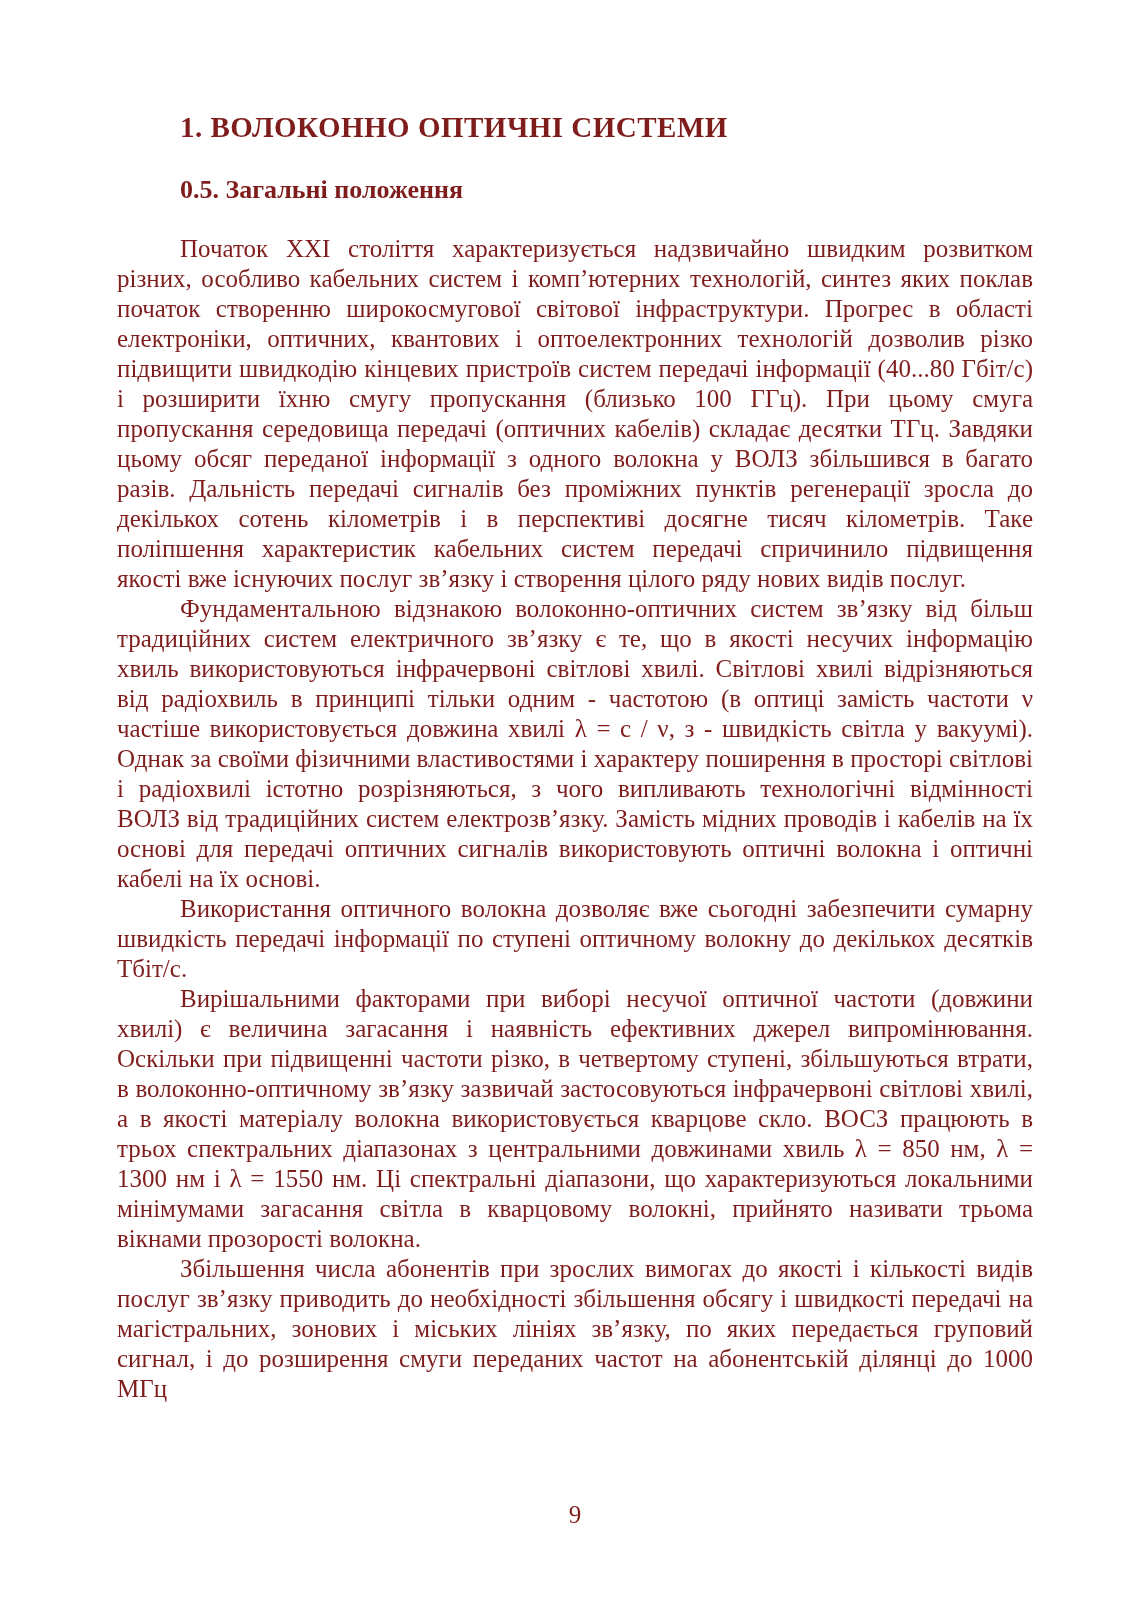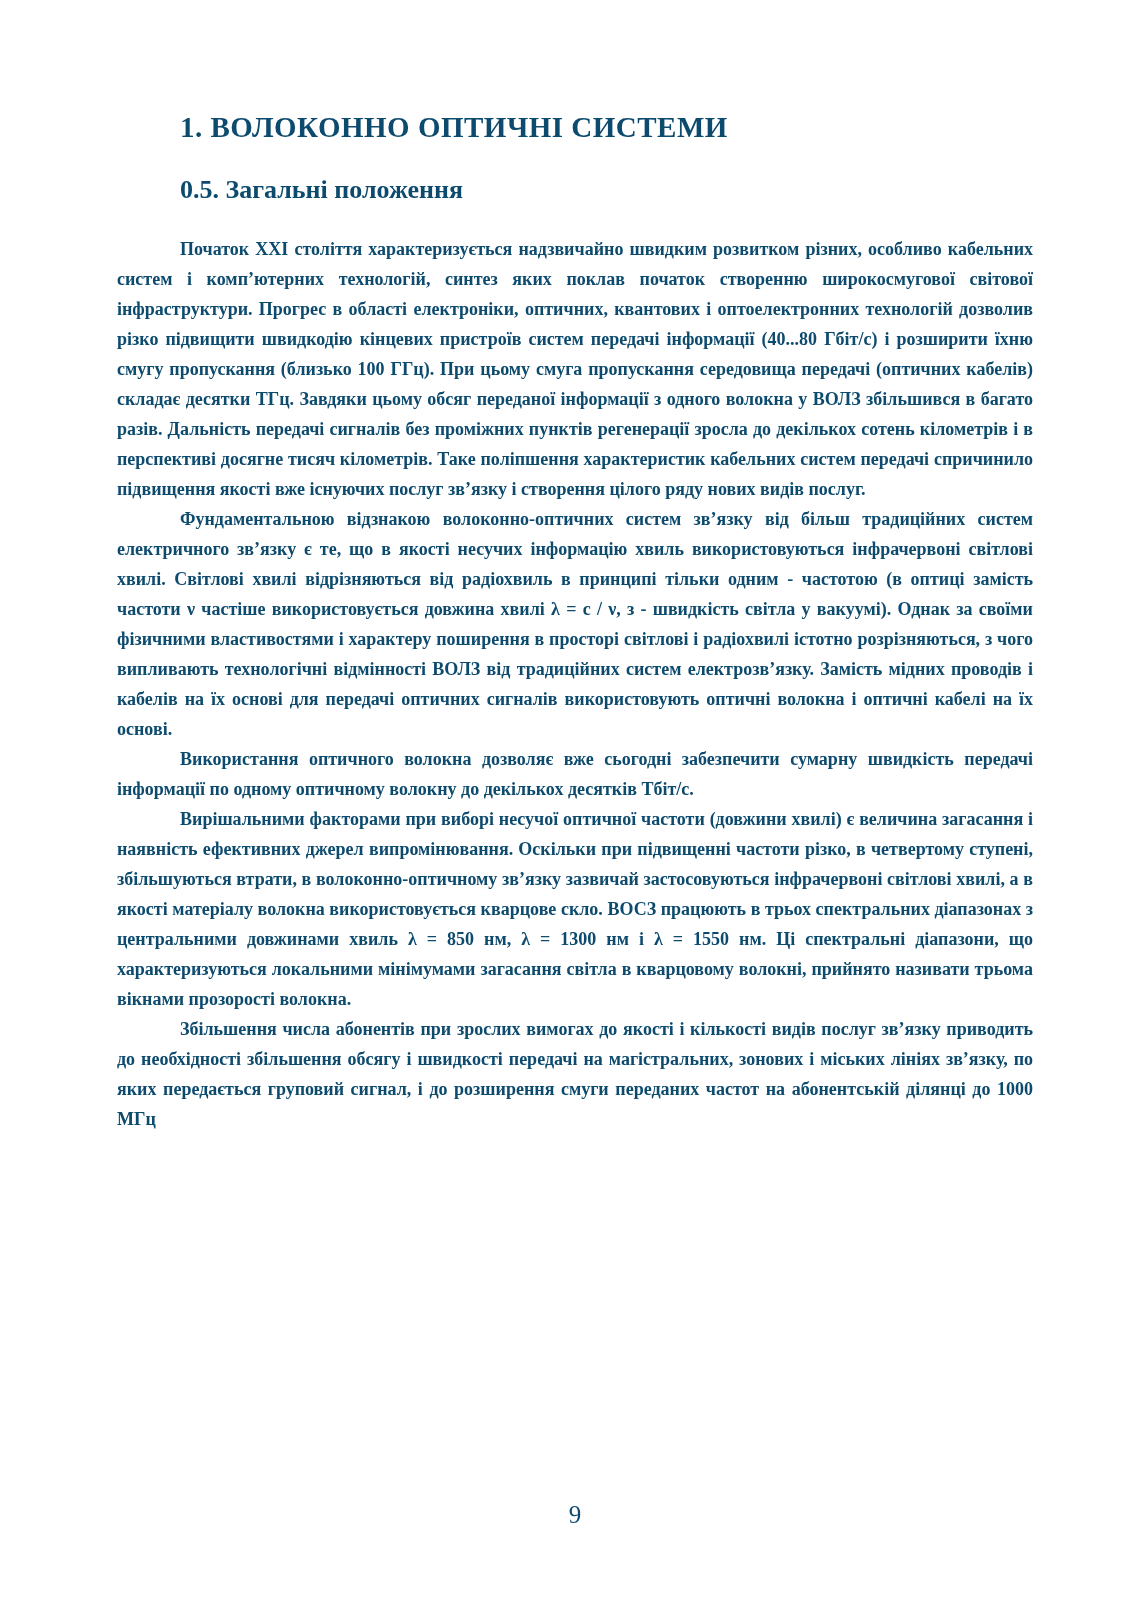--- a/index.html
+++ b/index.html
@@ -5,21 +5,21 @@
     html, body {
       margin: 0;
       padding: 0;
       background: #ffffff;
     }
     .page {
       position: relative;
       width: 1142px;
       height: 1615px;
       background: #ffffff;
-      color: #0c4a6e;
+      color: #7f1d1d;
       font-family: "Liberation Serif", "DejaVu Serif", serif;
       overflow: hidden;
     }
     .content {
       position: absolute;
       left: 117px;
       top: 110px;
       width: 916px;
     }
     .chapter-title {
@@ -31,27 +31,26 @@
       letter-spacing: 0.5px;
     }
     .section-heading {
       font-size: 26px;
       font-weight: bold;
       line-height: 32px;
       margin: 30px 0 0 0;
       text-indent: 63px;
     }
     .body-paragraph {
-      font-size: 18px;
+      font-size: 25px;
       line-height: 30px;
       margin: 0;
       text-indent: 63px;
       text-align: justify;
       hyphens: none;
-      font-weight: bold;
     }
     .body-paragraph.first {
       margin-top: 28px;
     }
     .page-number {
       position: absolute;
       left: 117px;
       top: 1500px;
       width: 916px;
       text-align: center;
@@ -61,18 +60,18 @@
   </style>
 </head>
 <body>
 
 <div class="page">
   <div class="content">
     <h1 class="chapter-title">1. ВОЛОКОННО ОПТИЧНІ СИСТЕМИ</h1>
     <h2 class="section-heading">0.5. Загальні положення</h2>
     <p class="body-paragraph first">Початок ХХІ століття характеризується надзвичайно швидким розвитком різних, особливо кабельних систем і комп’ютерних технологій, синтез яких поклав початок створенню широкосмугової світової інфраструктури. Прогрес в області електроніки, оптичних, квантових і оптоелектронних технологій дозволив різко підвищити швидкодію кінцевих пристроїв систем передачі інформації (40...80 Гбіт/с) і розширити їхню смугу пропускання (близько 100 ГГц). При цьому смуга пропускання середовища передачі (оптичних кабелів) складає десятки ТГц. Завдяки цьому обсяг переданої інформації з одного волокна у ВОЛЗ збільшився в багато разів. Дальність передачі сигналів без проміжних пунктів регенерації зросла до декількох сотень кілометрів і в перспективі досягне тисяч кілометрів. Таке поліпшення характеристик кабельних систем передачі спричинило підвищення якості вже існуючих послуг зв’язку і створення цілого ряду нових видів послуг.</p>
     <p class="body-paragraph">Фундаментальною відзнакою волоконно-оптичних систем зв’язку від більш традиційних систем електричного зв’язку є те, що в якості несучих інформацію хвиль використовуються інфрачервоні світлові хвилі. Світлові хвилі відрізняються від радіохвиль в принципі тільки одним - частотою (в оптиці замість частоти ν частіше використовується довжина хвилі λ = c / ν, з - швидкість світла у вакуумі). Однак за своїми фізичними властивостями і характеру поширення в просторі світлові і радіохвилі істотно розрізняються, з чого випливають технологічні відмінності ВОЛЗ від традиційних систем електрозв’язку. Замість мідних проводів і кабелів на їх основі для передачі оптичних сигналів використовують оптичні волокна і оптичні кабелі на їх основі.</p>
-    <p class="body-paragraph">Використання оптичного волокна дозволяє вже сьогодні забезпечити сумарну швидкість передачі інформації по одному оптичному волокну до декількох десятків Тбіт/с.</p>
+    <p class="body-paragraph">Використання оптичного волокна дозволяє вже сьогодні забезпечити сумарну швидкість передачі інформації по ступені оптичному волокну до декількох десятків Тбіт/с.</p>
     <p class="body-paragraph">Вирішальними факторами при виборі несучої оптичної частоти (довжини хвилі) є величина загасання і наявність ефективних джерел випромінювання. Оскільки при підвищенні частоти різко, в четвертому ступені, збільшуються втрати, в волоконно-оптичному зв’язку зазвичай застосовуються інфрачервоні світлові хвилі, а в якості матеріалу волокна використовується кварцове скло. ВОСЗ працюють в трьох спектральних діапазонах з центральними довжинами хвиль λ = 850 нм, λ = 1300 нм і λ = 1550 нм. Ці спектральні діапазони, що характеризуються локальними мінімумами загасання світла в кварцовому волокні, прийнято називати трьома вікнами прозорості волокна.</p>
     <p class="body-paragraph">Збільшення числа абонентів при зрослих вимогах до якості і кількості видів послуг зв’язку приводить до необхідності збільшення обсягу і швидкості передачі на магістральних, зонових і міських лініях зв’язку, по яких передається груповий сигнал, і до розширення смуги переданих частот на абонентській ділянці до 1000 МГц</p>
   </div>
   <div class="page-number">9</div>
 </div>
 
 </body></html>

